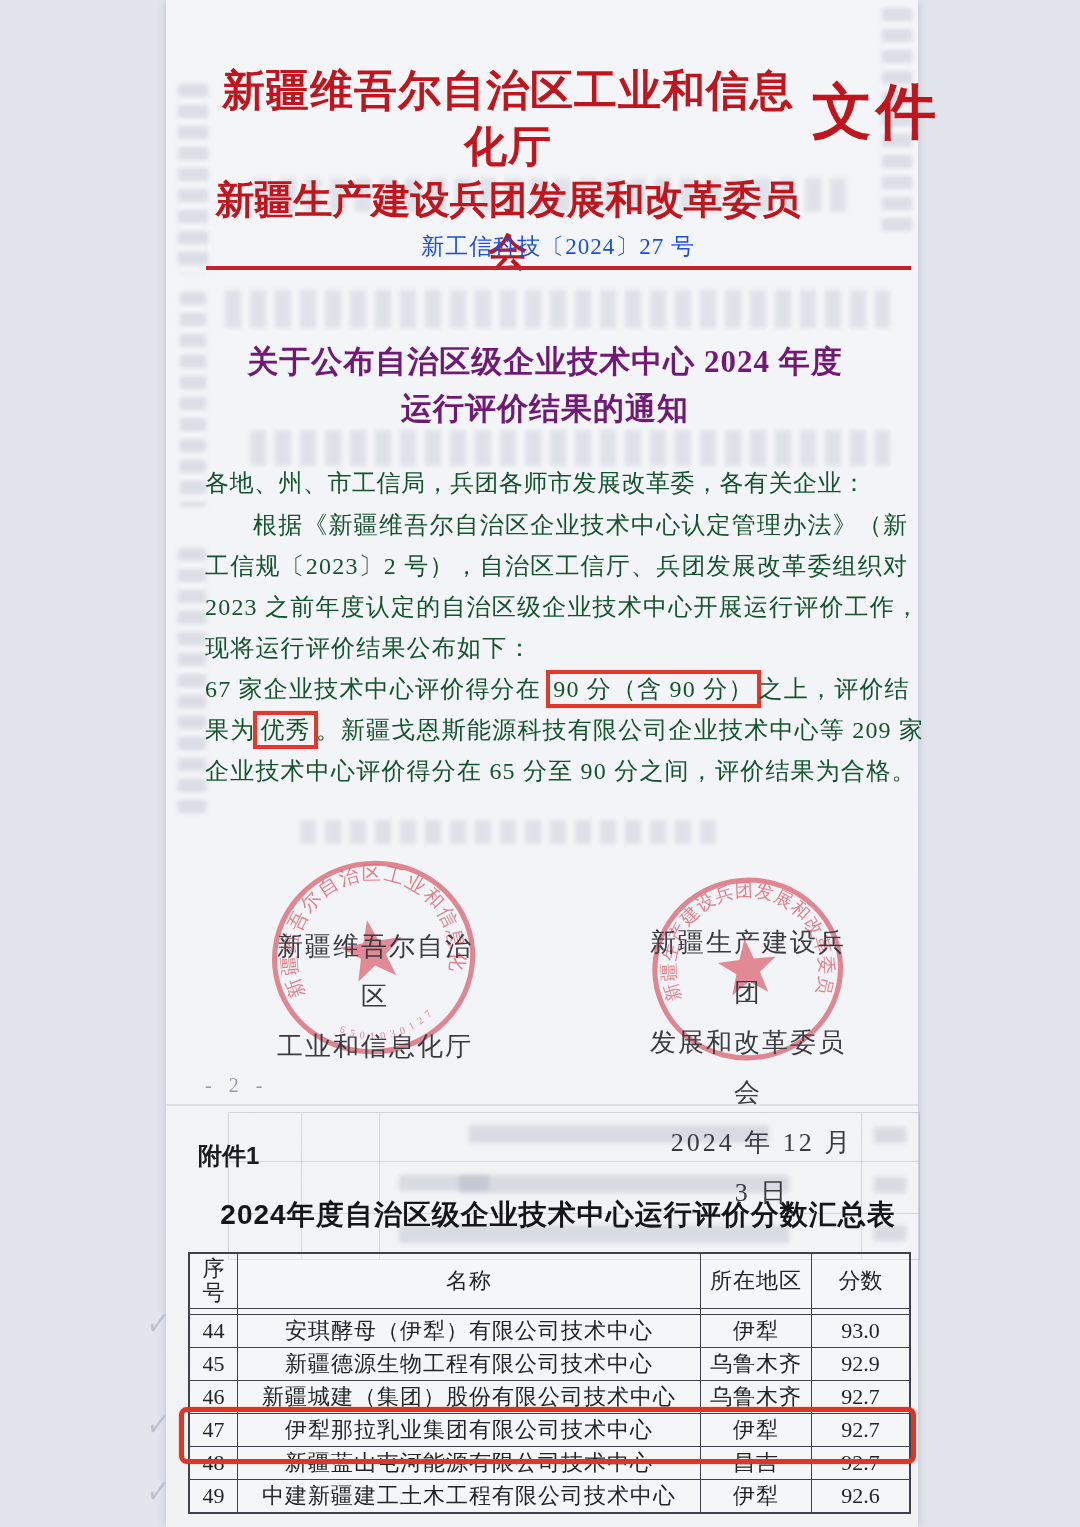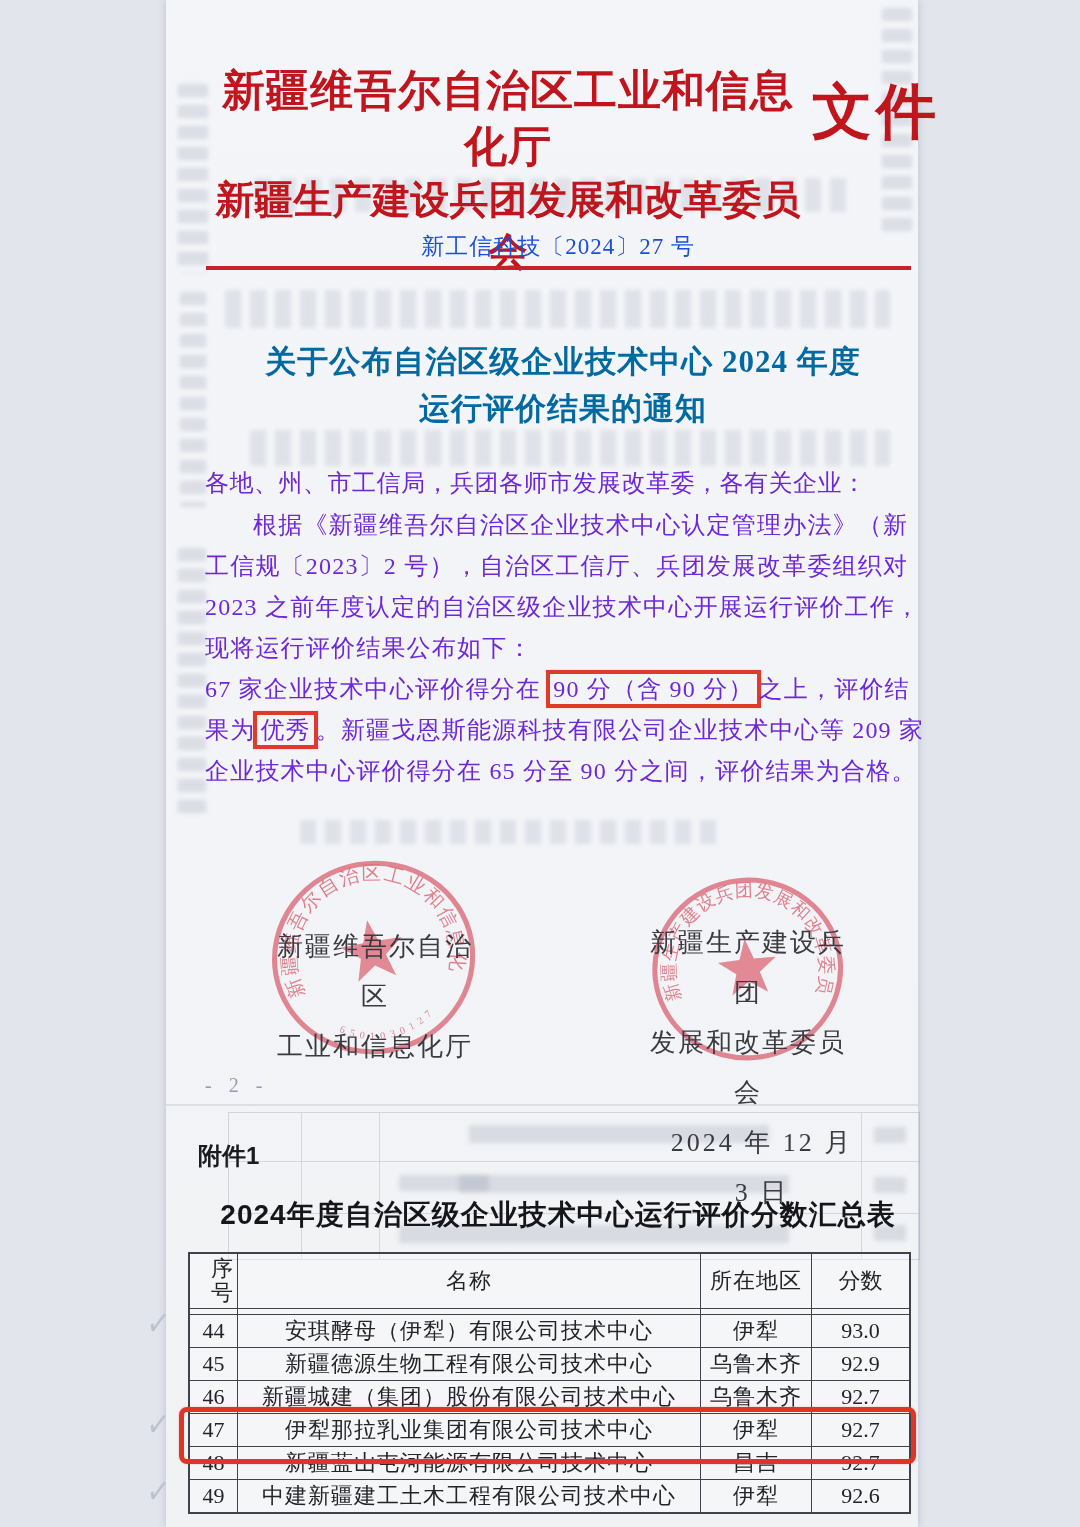--- a/index.html
+++ b/index.html
@@ -23,24 +23,24 @@
   .agency .l1{font-size:43px;line-height:56px;letter-spacing:1px;}
   .agency .l2{font-size:39px;line-height:52px;letter-spacing:0px;}
   .docword{
     left:812px;top:72px;font-size:60px;font-weight:bold;color:#c1151d;
     font-family:"Liberation Sans","DejaVu Sans",sans-serif;letter-spacing:4px;
   }
   .doc-number{left:205px;top:231px;width:706px;text-align:center;font-size:23px;color:#1d4ed8;letter-spacing:1px;}
   .red-rule{left:206px;top:266px;width:705px;height:4px;background:#c4232b;}
   
   .doc-title{
-    left:210px;top:338px;width:706px;text-align:center;
-    font-size:31px;font-weight:bold;color:#0369a1;line-height:47px;letter-spacing:1px;
-  }
-  .doc-body{left:205px;top:462px;width:710px;font-size:24px;color:#6d28d9;}
+    left:192px;top:338px;width:706px;text-align:center;
+    font-size:31px;font-weight:bold;color:#701a75;line-height:47px;letter-spacing:1px;
+  }
+  .doc-body{left:205px;top:462px;width:710px;font-size:24px;color:#14532d;}
   .salutation{height:43px;line-height:43px;letter-spacing:.5px;}
   .b-line{height:41px;line-height:41px;letter-spacing:1.2px;white-space:nowrap;}
   .b-line.indent{text-indent:2em;}
   .red-box{
     border:4px solid #df3a2b;border-radius:0;padding:2px 3px;margin:0 -2px;
     box-shadow:0 0 1px rgba(223,58,43,.4);
   }
   
   .seal-svg{opacity:.88;}
   .seal-sign{
@@ -76,21 +76,21 @@
     left:188px;top:1252px;width:719px;border:2.5px solid #41414b;
     background:rgba(255,255,255,.30);
   }
   .t-row{display:flex;align-items:stretch;}
   .t-row + .t-row{border-top:1.5px solid #41414b;}
   .t-head{height:54px;}
   .t-gap{height:5px;}
   .t-data{height:32px;}
   .tc{display:flex;align-items:center;justify-content:center;color:#23232a;font-size:22px;text-align:center;}
   .tc + .tc{border-left:1.5px solid #41414b;}
-  .tc0{width:47px;line-height:1.1;word-break:break-all;padding:0 4px;box-sizing:border-box;text-align:right;}
+  .tc0{width:47px;line-height:1.1;word-break:break-all;padding:0 4px;box-sizing:border-box;}
   .tc1{flex:1;letter-spacing:1px;}
   .tc2{width:110px;letter-spacing:1px;}
   .tc3{width:97px;}
   .hl-box{
     border:5px solid #df3526;border-radius:8px;z-index:6;
     box-shadow:0 0 2px rgba(223,53,38,.35);
   }
   .checkmark{
     color:#bcc3cf;font-size:34px;font-family:"DejaVu Sans",sans-serif;
     transform:rotate(6deg) scaleX(.8);z-index:4;

